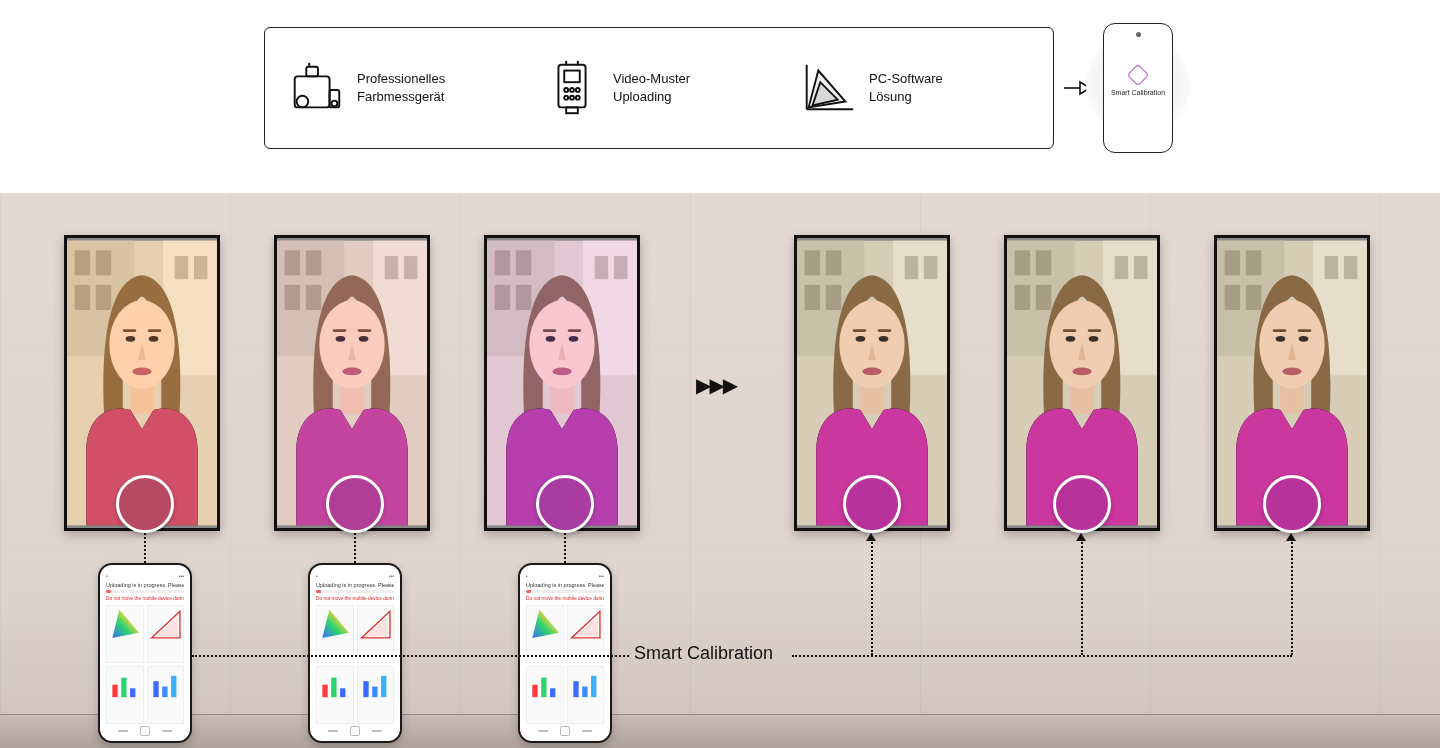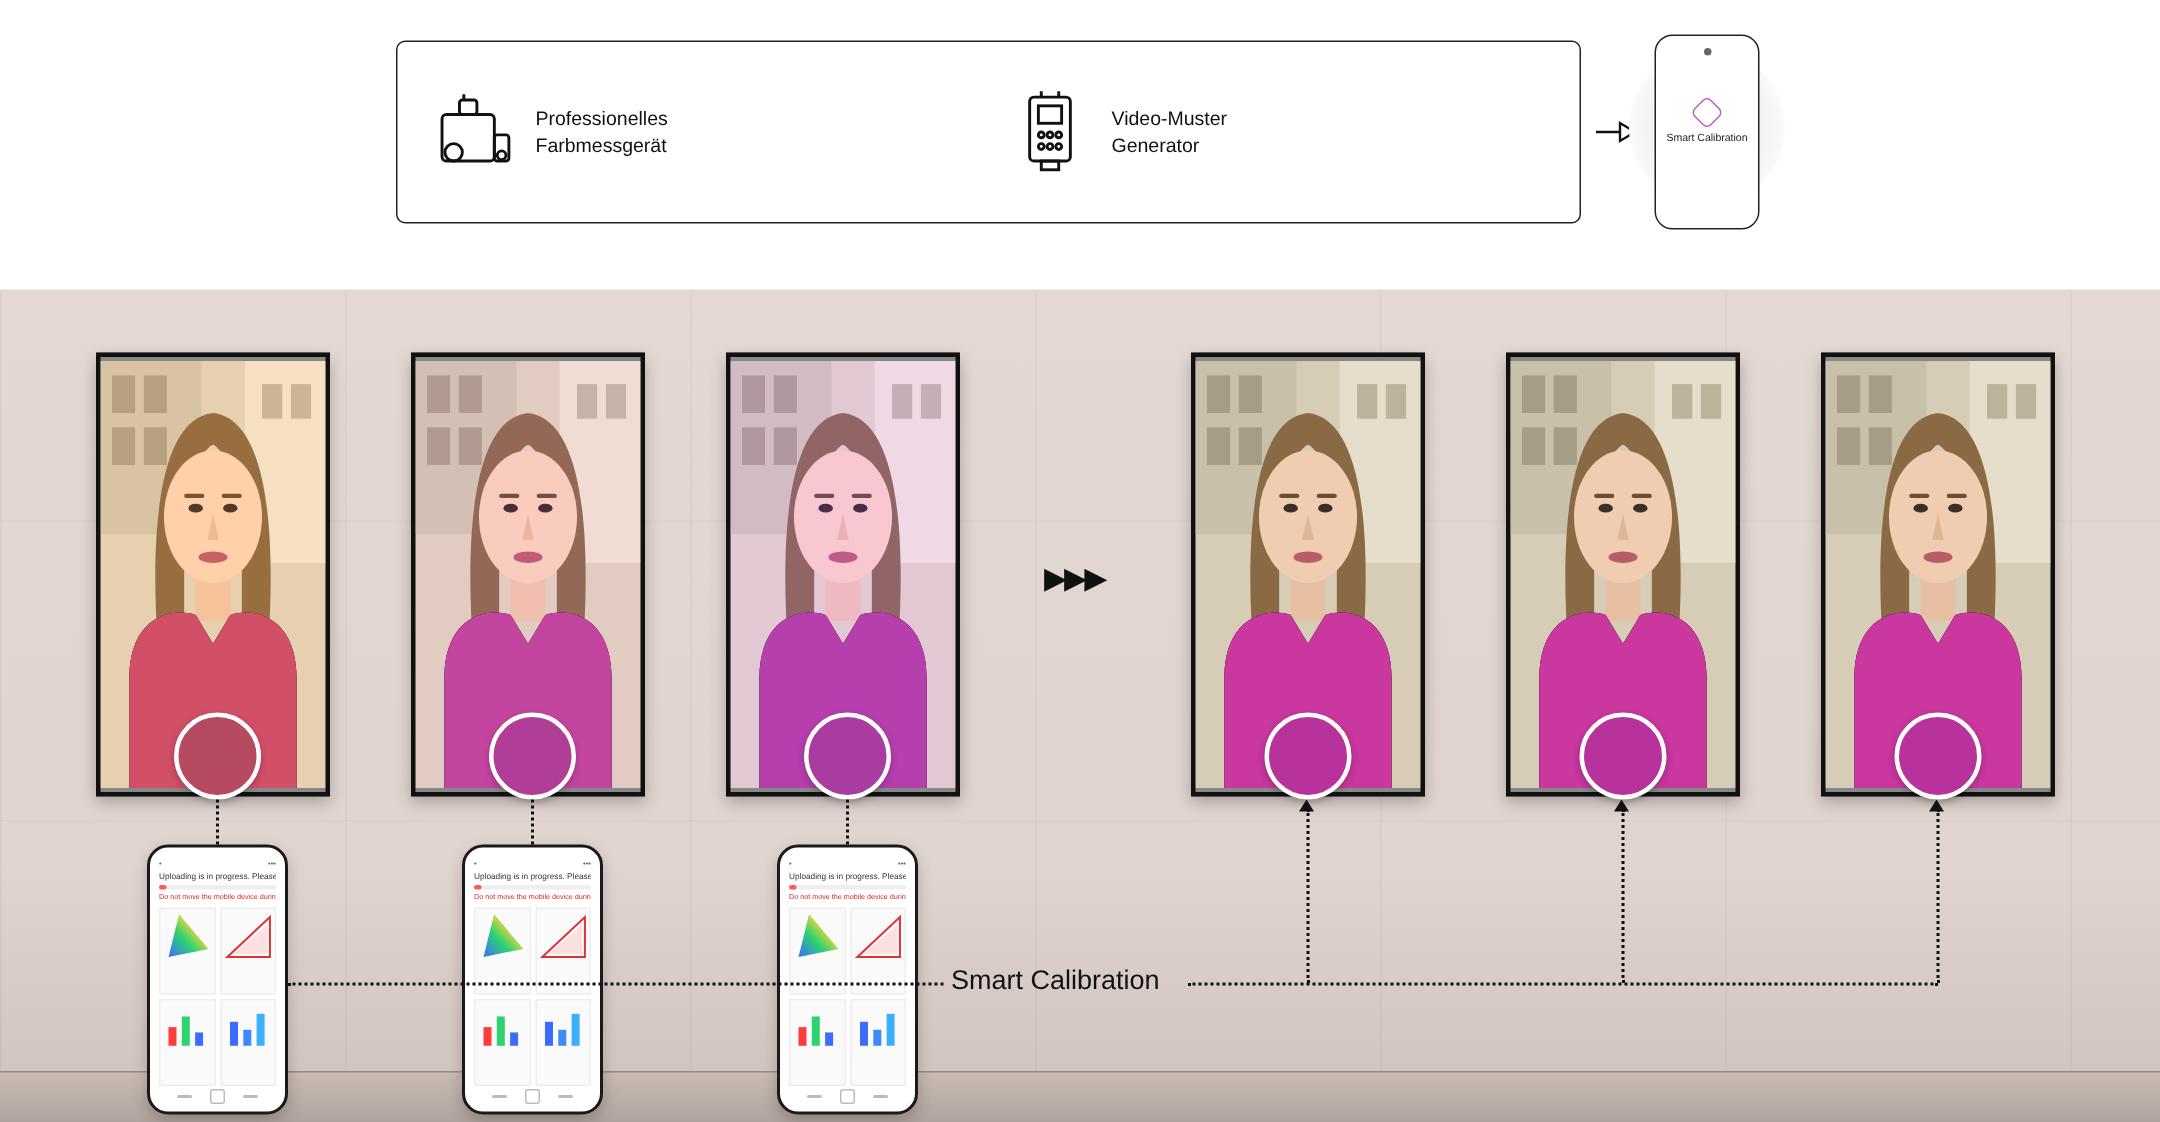--- a/index.html
+++ b/index.html
@@ -265,24 +265,38 @@
           <circle cx="26" cy="42" r="2"></circle>
             <circle cx="32" cy="42" r="2"></circle>
             <circle cx="38" cy="42" r="2"></circle>
           <line x1="26" y1="4" x2="26" y2="8"></line>
             <line x1="38" y1="4" x2="38" y2="8"></line>
           <rect x="26" y="52" width="12" height="6"></rect>
         </svg>
       </div>
       <div class="label">
         <span>Video-Muster</span><br>
-        <span>Generator</span>
-      </div>
-    </div>
-
+        <span>Uploading</span>
+      </div>
+    </div>
+
+    <div class="top-item">
+      <div class="icon">
+        <svg viewBox="0 0 64 64" fill="none" stroke="#111" stroke-width="2">
+          <line x1="10" y1="54" x2="58" y2="54"></line>
+          <line x1="10" y1="54" x2="10" y2="8"></line>
+          <path d="M12 52 L22 14 L50 46 Z" fill="#f0f0f0"></path>
+          <path d="M16 50 L24 26 L42 44 Z" fill="#d8d8d8"></path>
+        </svg>
+      </div>
+      <div class="label">
+        <span>PC-Software</span><br>
+        <span>Lösung</span>
+      </div>
+    </div>
 
 
   </div>
 
   <div class="arrow-box">
     <svg viewBox="0 0 30 30" fill="none" stroke="#111" stroke-width="1.6">
       <line x1="2" y1="15" x2="18" y2="15"></line>
       <polygon points="18,9 28,15 18,21" fill="#fff"></polygon>
     </svg>
   </div>

